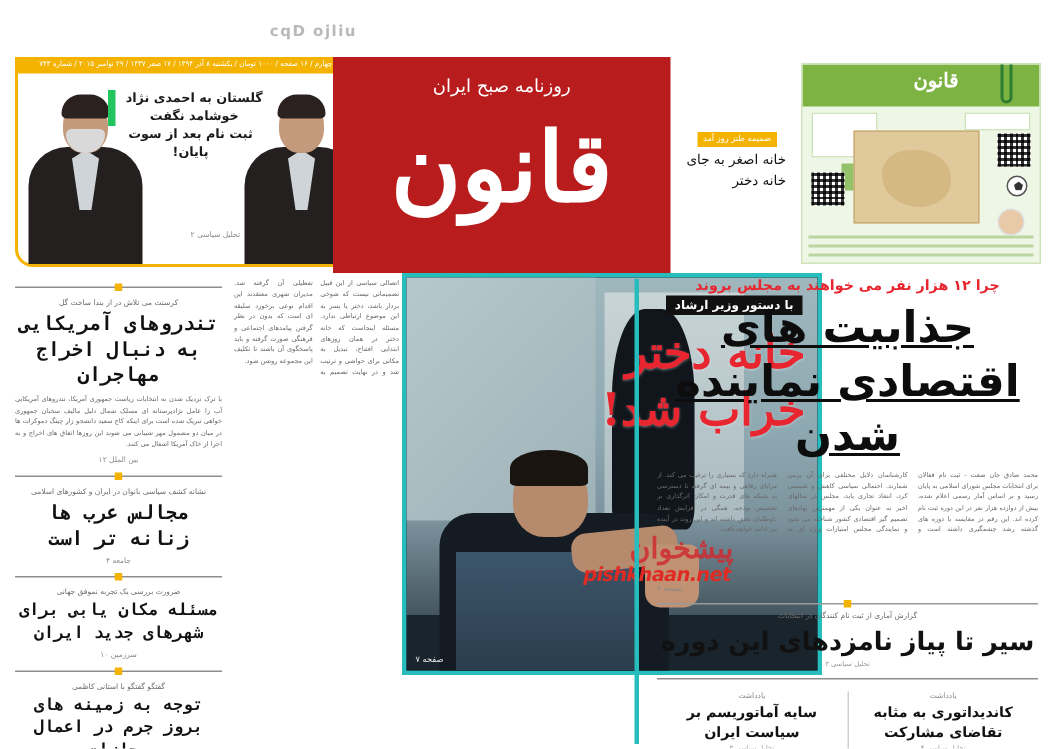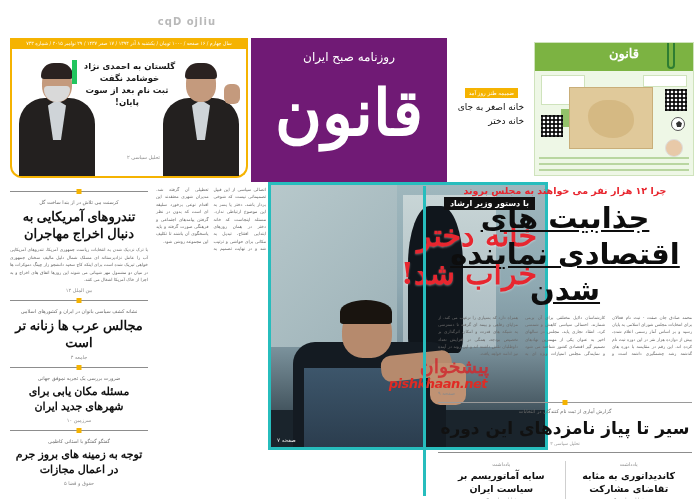--- a/index.html
+++ b/index.html
@@ -16,21 +16,21 @@
     direction: rtl;
   }
 
   
   .top-strip {
     position: absolute; left: 0; top: 0;
     width: 700px; height: 36px;
     background: #ffffff;
   }
   .site-logo {
-    position: absolute; right: 484px; top: 16px;
+    position: absolute; right: 462px; top: 16px;
     font-size: 10px; letter-spacing: 1px;
     color: #b9b9b9; font-weight: bold;
     font-family: "DejaVu Sans", sans-serif;
   }
 
   
   .masthead {
     position: absolute; left: 0; top: 36px;
     width: 700px; height: 146px;
   }
@@ -127,22 +127,22 @@
   .lh-col.first { border-left: 5px solid #22c55e; }
   .left-caption {
     position: absolute; right: 540px; top: 118px;
     font-size: 5px; color: #8a8a8a;
     direction: rtl;
   }
 
   
   .red-block {
     position: absolute; right: 253px; top: 2px;
-    width: 196px; height: 145px;
-    background: #701a75;
+    width: 225px; height: 145px;
+    background: #b91c1c;
   }
   .red-sub {
     position: absolute; right: 0; left: 0; top: 12px;
     text-align: center;
     color: #ffffff; font-size: 12px;
     font-family: "DejaVu Serif", serif;
     letter-spacing: 1px;
   }
   .red-title {
     position: absolute; right: 0; left: 0; top: 34px;
@@ -271,21 +271,21 @@
   }
   .kicker {
     font-size: 5px; color: #6b6b6b;
     text-align: center; line-height: 8px;
     margin-bottom: 2px;
   }
   .hl {
     font-size: 13px; font-weight: bold;
     line-height: 17px; color: #111;
     text-align: center;
-    font-family: Liberation Sans, sans-serif;
+    font-family: Liberation Mono, monospace;
   }
   .hl.sm { font-size: 11px; line-height: 15px; }
   .body-text {
     font-size: 4.4px; line-height: 7.5px;
     color: #6a6a6a; text-align: justify;
     margin-top: 4px;
   }
   .pageref {
     font-size: 5px; color: #8a8a8a;
     text-align: center; margin-top: 3px;

